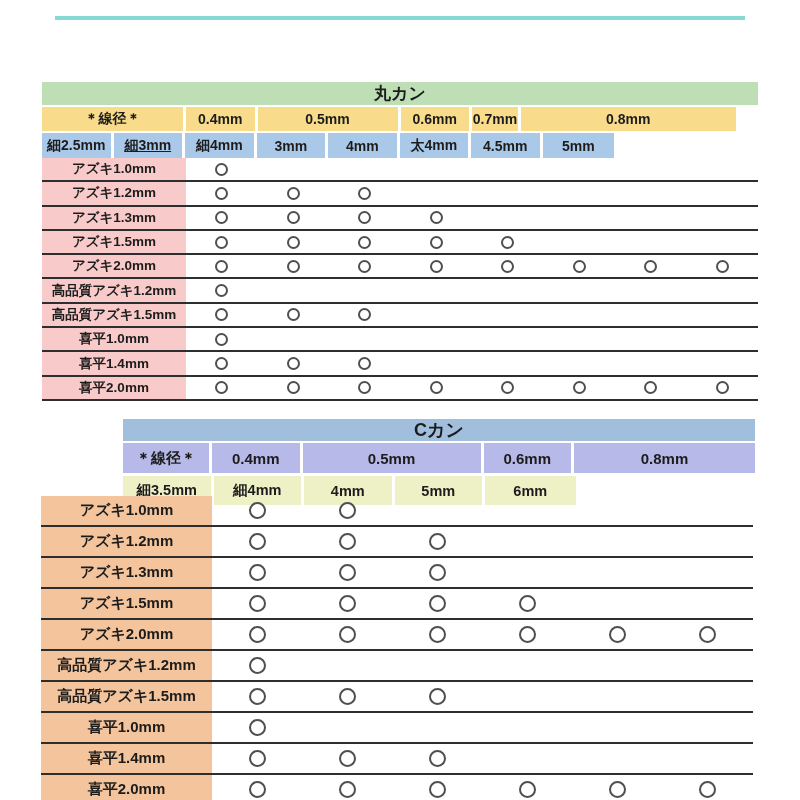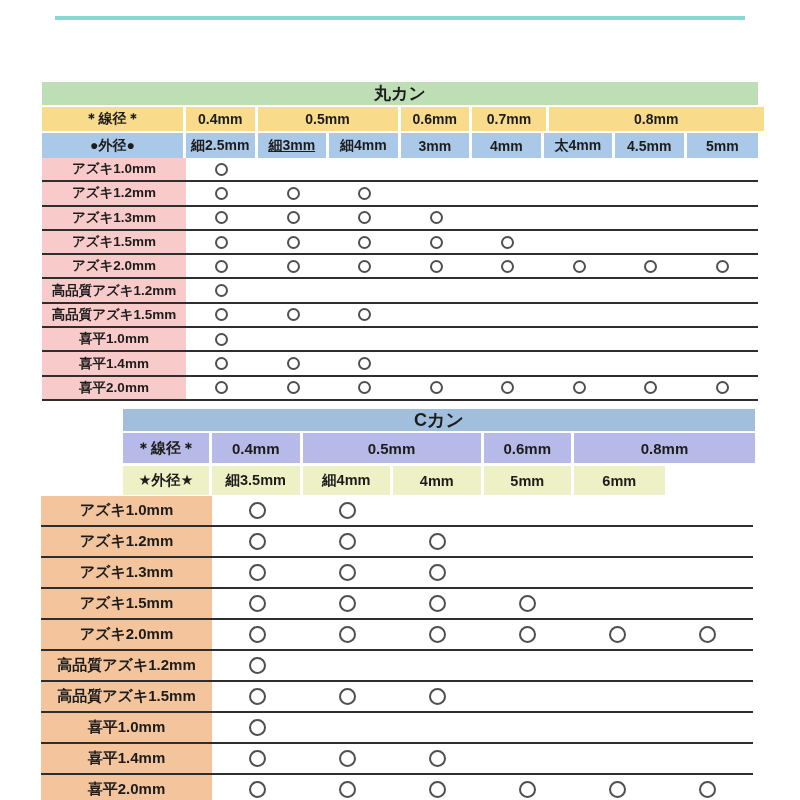--- a/index.html
+++ b/index.html
@@ -38,25 +38,24 @@
   <div class="title-underline"></div>
 </div>
 
 <div id="t1-header" class="abs t1" style="left: 42px; top: 82px; width: 716px;">
     <div class="band" style="height: 23px; margin-bottom: 2px;">丸カン</div>
     <div class="hrow" style="height: 24px; margin-bottom: 2px;">
       <div class="hcell wire-cell" style="width: 144px;">＊線径＊</div>
       <div class="hcell wire-cell" style="width: 71.5px;">0.4mm</div>
       <div class="hcell wire-cell" style="width: 143px;">0.5mm</div>
       <div class="hcell wire-cell" style="width: 71.5px;">0.6mm</div>
-      <div class="hcell wire-cell" style="width: 77px;">0.7mm</div>
+      <div class="hcell wire-cell" style="width: 49px;">0.7mm</div>
       <div class="hcell wire-cell" style="width: 214.5px;">0.8mm</div>
     </div>
     <div class="hrow" style="height: 25px;">
-      <div class="hcell outer-cell" style="width: 144px;">●外径●</div>
       <div class="hcell outer-cell" style="width: 71.5px;">細2.5mm</div>
       <div class="hcell outer-cell" style="width: 71.5px; text-decoration: underline;">細3mm</div>
       <div class="hcell outer-cell" style="width: 71.5px;">細4mm</div>
       <div class="hcell outer-cell" style="width: 71.5px;">3mm</div>
       <div class="hcell outer-cell" style="width: 71.5px;">4mm</div>
       <div class="hcell outer-cell" style="width: 71.5px;">太4mm</div>
       <div class="hcell outer-cell" style="width: 71.5px;">4.5mm</div>
       <div class="hcell outer-cell" style="width: 71.5px;">5mm</div>
     </div>
   </div>
@@ -239,31 +238,30 @@
         <div class="circle" style="height: 13px; width: 13px;"></div>
       </div>
       <div class="cell" style="width: 71.5px;">
         <div class="circle" style="height: 13px; width: 13px;"></div>
       </div>
       <div class="cell" style="width: 71.5px;">
         <div class="circle" style="height: 13px; width: 13px;"></div>
       </div>
     </div>
   </div>
-<div id="t2-header" class="abs t2" style="left: 123px; top: 409px; width: 632px;">
+<div id="t2-header" class="abs t2" style="left: 123px; top: 419px; width: 632px;">
     <div class="band" style="height: 22px; margin-bottom: 2px;">Cカン</div>
     <div class="hrow" style="height: 30px; margin-bottom: 3px;">
       <div class="hcell wire-cell" style="width: 89px;">＊線径＊</div>
       <div class="hcell wire-cell" style="width: 90.5px;">0.4mm</div>
       <div class="hcell wire-cell" style="width: 181px;">0.5mm</div>
       <div class="hcell wire-cell" style="width: 90.5px;">0.6mm</div>
       <div class="hcell wire-cell" style="width: 181px;">0.8mm</div>
     </div>
     <div class="hrow" style="height: 29px;">
-      <div class="hcell outer-cell" style="width: 89px;">★外径★</div>
       <div class="hcell outer-cell" style="width: 90.5px; text-align: right;">細3.5mm</div>
       <div class="hcell outer-cell" style="width: 90.5px;">細4mm</div>
       <div class="hcell outer-cell" style="width: 90.5px;">4mm</div>
       <div class="hcell outer-cell" style="width: 90.5px;">5mm</div>
       <div class="hcell outer-cell" style="width: 90.5px;">6mm</div>
     </div>
   </div>
 <div id="t2-body" class="abs t2" style="left: 41px; top: 496px; width: 712px;">
     <div class="drow" style="height: 31px;">
       <div class="row-label" style="width: 171px;">アズキ1.0mm</div>

